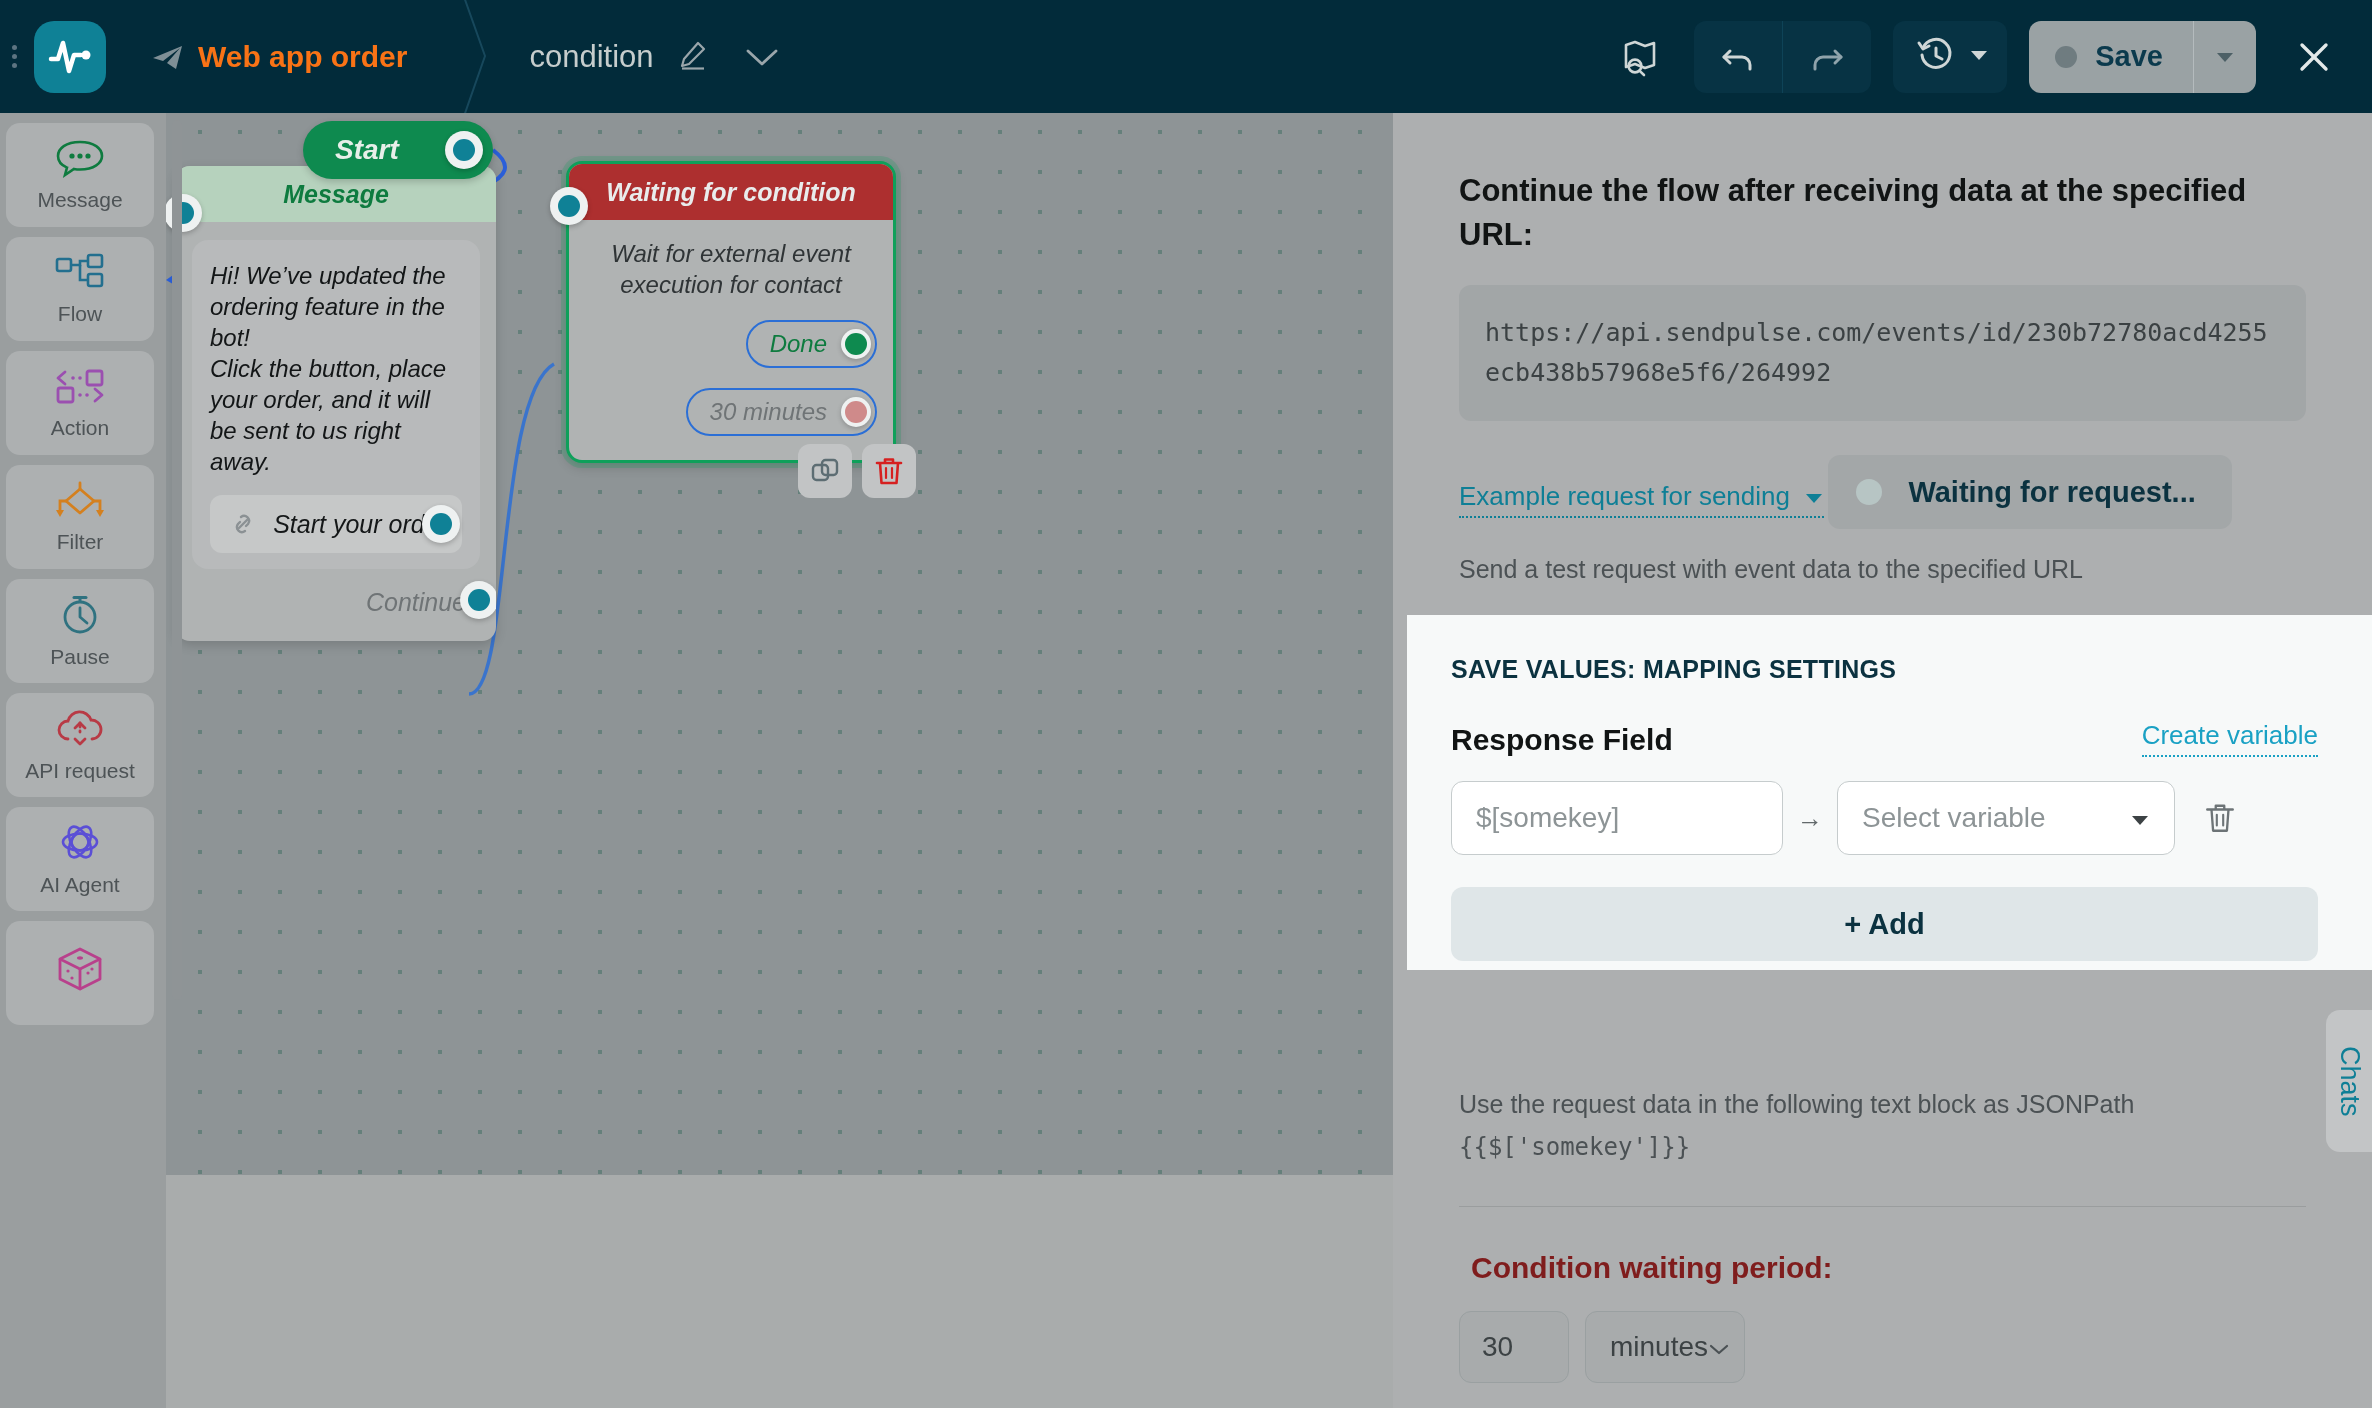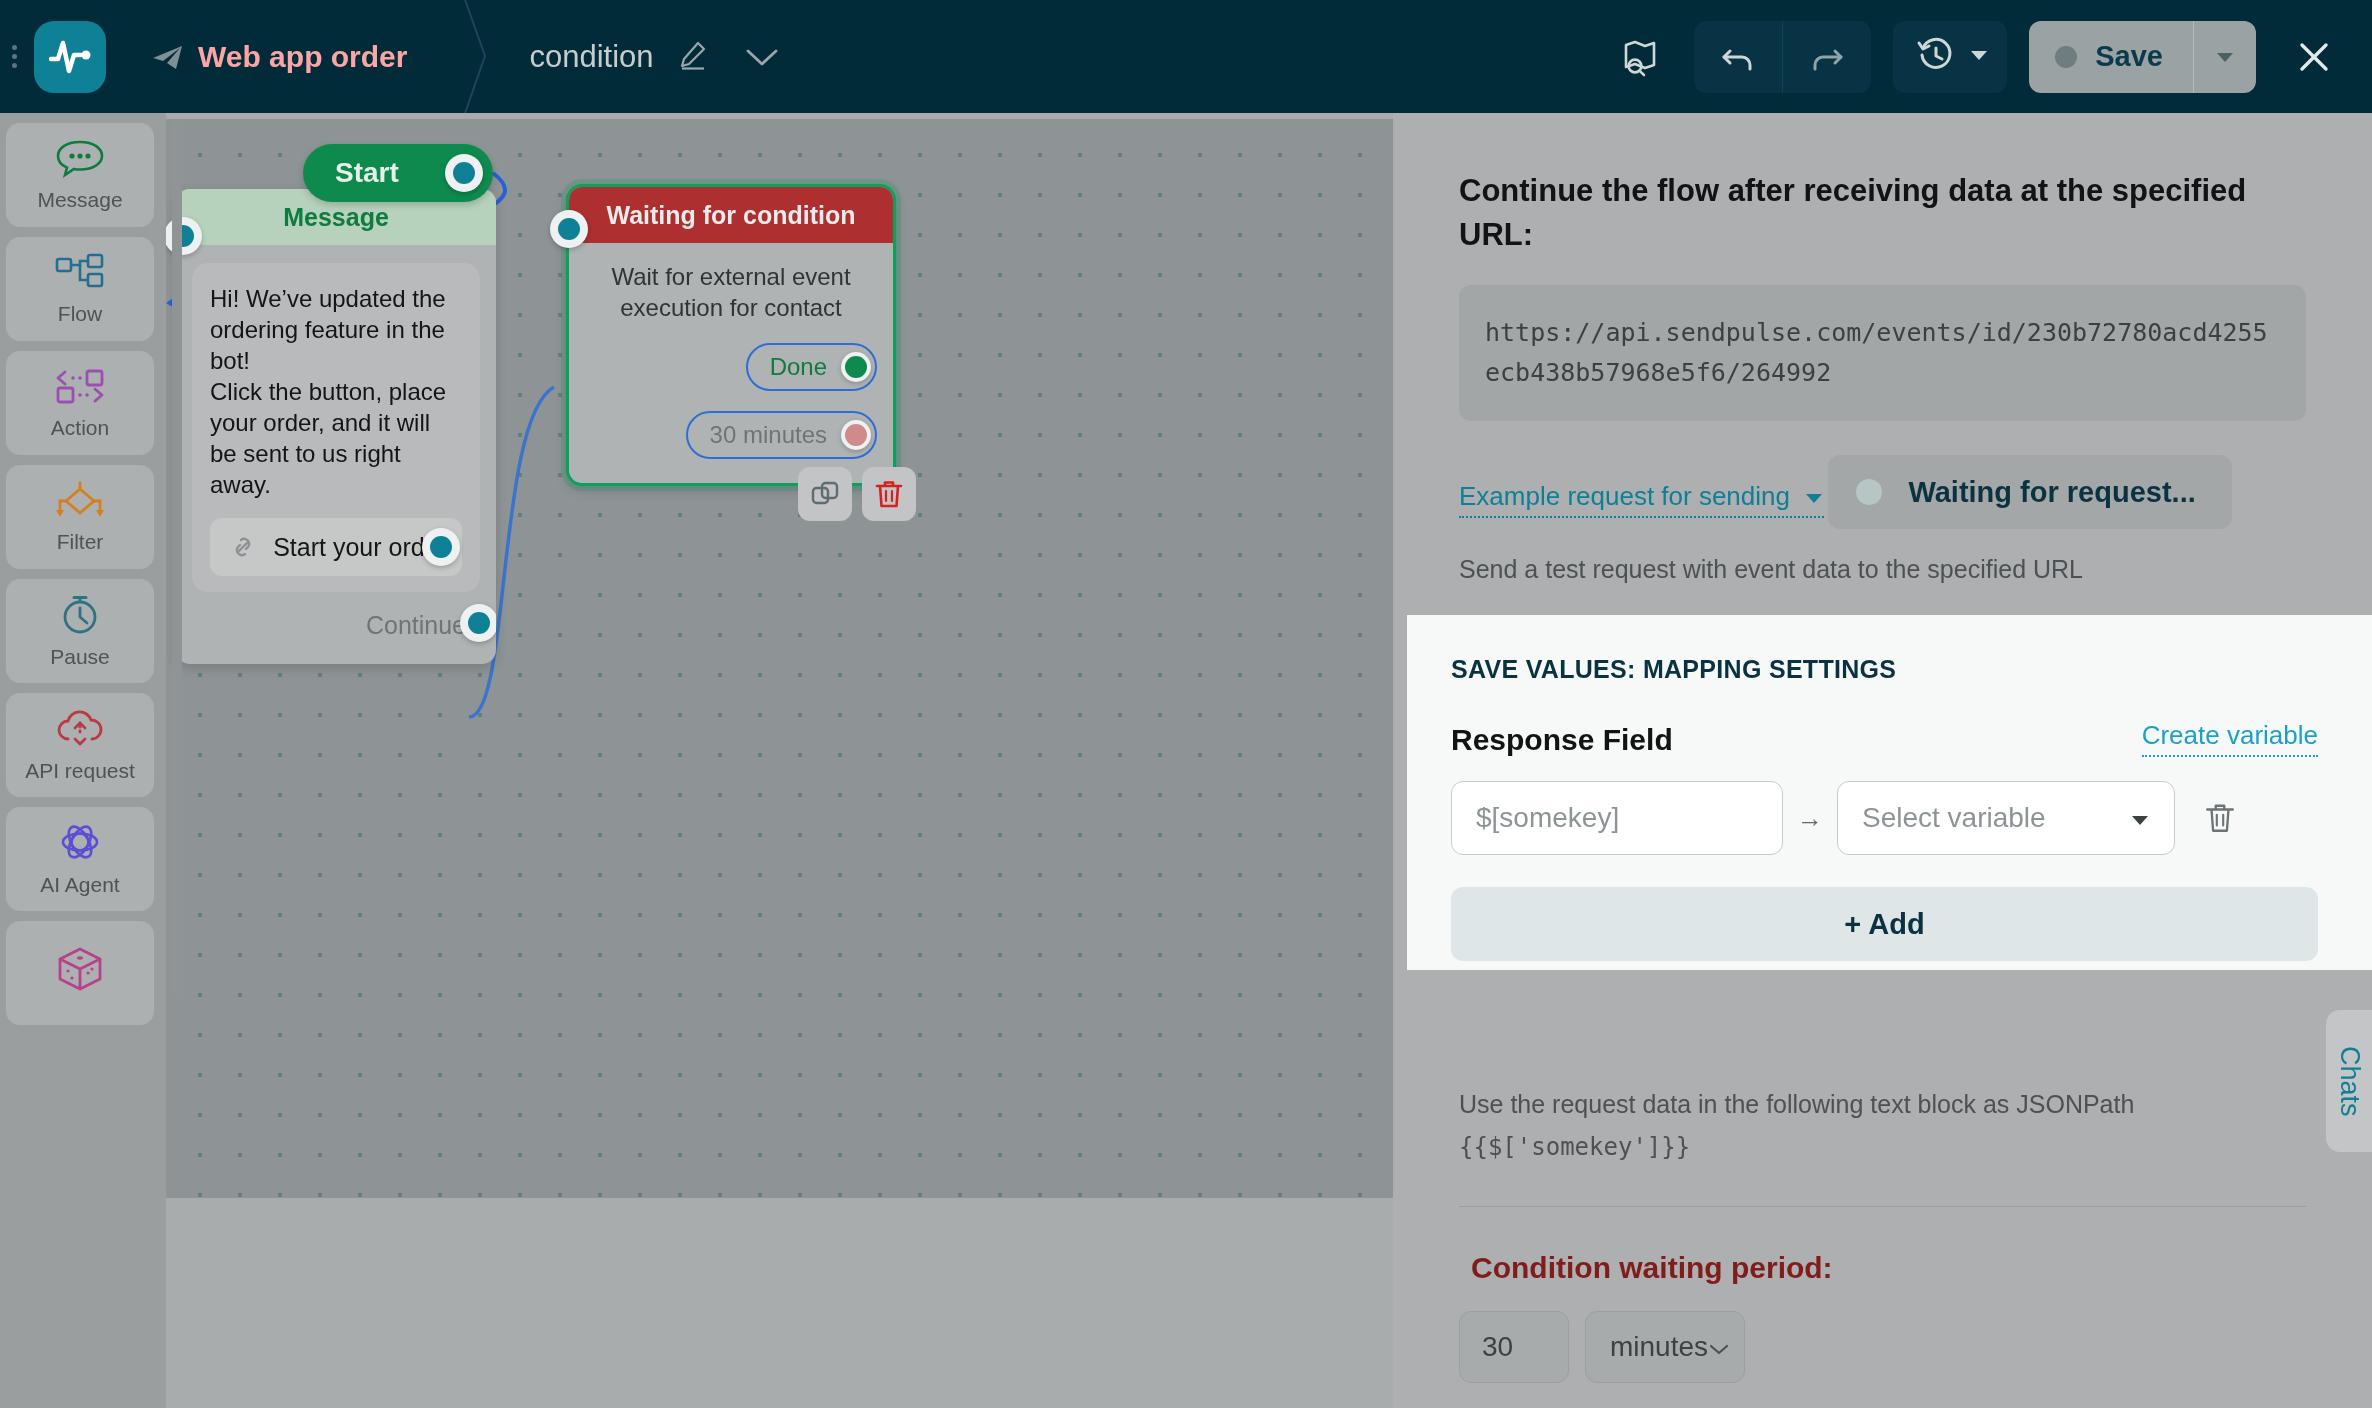--- a/index.html
+++ b/index.html
@@ -23,21 +23,21 @@
     color: #5d7481; font-size: 26px; letter-spacing: 0; line-height: 7px;
   }
   .dots-handle span { display:block; width:5px; height:5px; border-radius:50%; background:#5d7481; margin:4px 0; }
   .logo-tile {
     width: 72px; height: 72px; border-radius: 20px; background: #0f8196;
     display: flex; align-items: center; justify-content: center; margin-left: 6px;
     flex: 0 0 auto;
   }
   .crumb-app {
     display: flex; align-items: center; gap: 14px;
-    margin-left: 44px; color: #fca5a5; font-size: 30px; font-weight: 700;
+    margin-left: 44px; color: #f97316; font-size: 30px; font-weight: 700;
   }
   .crumb-sep {
     width: 56px; height: 113px; position: relative; margin-left: 38px; flex: 0 0 auto;
   }
   .crumb-sep svg { position: absolute; left: 0; top: 0; }
   .crumb-current {
     display: flex; align-items: center; gap: 22px; margin-left: 28px;
   }
   .crumb-current .txt { color: #c6cdcd; font-size: 31px; font-weight: 400; }
   .flow-chevron { margin-left: 34px; display:flex; align-items:center; }
@@ -89,26 +89,26 @@
     gap: 6px; cursor: pointer;
   }
   .side-item .lbl { font-size: 21px; color: #4d5356; font-weight: 400; }
   .side-scrollbar {
     position: absolute; left: 172px; top: 120px; width: 10px; height: 880px;
     background: #8f9496; border-radius: 6px; z-index: 21; cursor: pointer;
   }
 
   
   .canvas {
-    position: absolute; left: 166px; top: 119px; width: 1227px; height: 1079px;
+    position: absolute; left: 166px; top: 96px; width: 1227px; height: 1079px;
     background-color: #8e9496;
     background-image: radial-gradient(#65807b 2.2px, transparent 2.4px);
     background-size: 40px 40px;
     background-position: 14px 16px;
-    overflow: hidden; z-index: 10;
+    overflow: hidden; z-index: 10; font-style: italic;
   }
 
   .node { position: absolute; }
 
   
   .start-pill {
     left: 137px; top: 25px; width: 190px; height: 58px;
     background: #0e8a4f; border-radius: 30px;
     display: flex; align-items: center; z-index: 6;
     box-shadow: 0 3px 7px rgba(0,0,0,.18);

